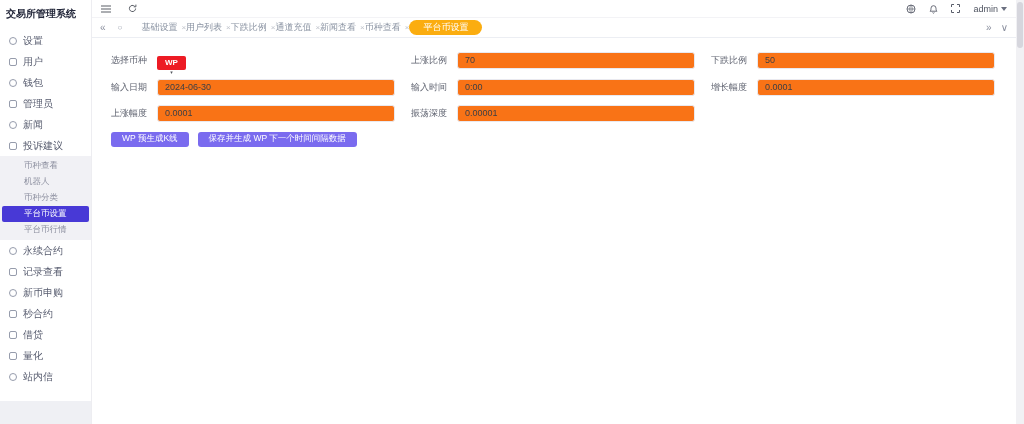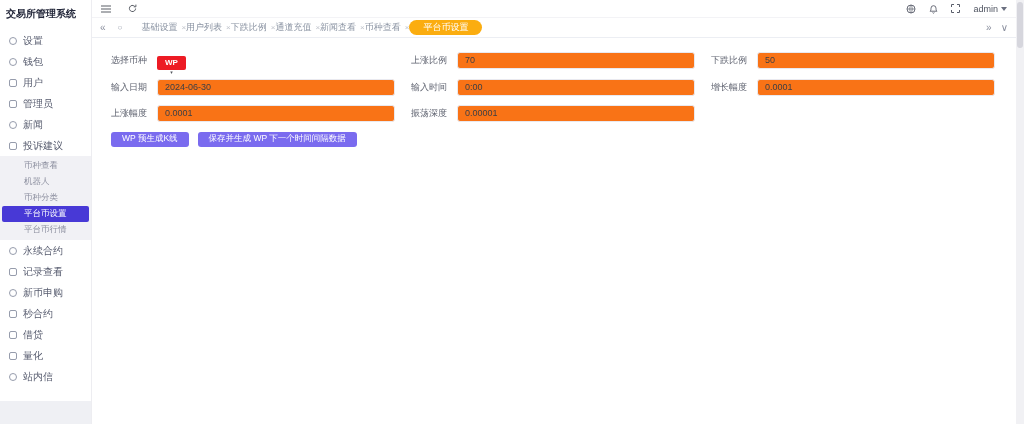--- a/index.html
+++ b/index.html
@@ -54,26 +54,26 @@
 <body>
 
 <div class="sidebar">
   <div class="app-title">交易所管理系统</div>
 
   <div class="menu-item">
     <span class="micon round"></span>
     <span>设置</span>
   </div>
   <div class="menu-item">
+    <span class="micon"></span>
+    <span>用户</span>
+  </div>
+  <div class="menu-item">
     <span class="micon round"></span>
     <span>钱包</span>
-  </div>
-  <div class="menu-item">
-    <span class="micon"></span>
-    <span>用户</span>
   </div>
   <div class="menu-item">
     <span class="micon"></span>
     <span>管理员</span>
   </div>
   <div class="menu-item">
     <span class="micon round"></span>
     <span>新闻</span>
   </div>
   <div class="menu-item">

